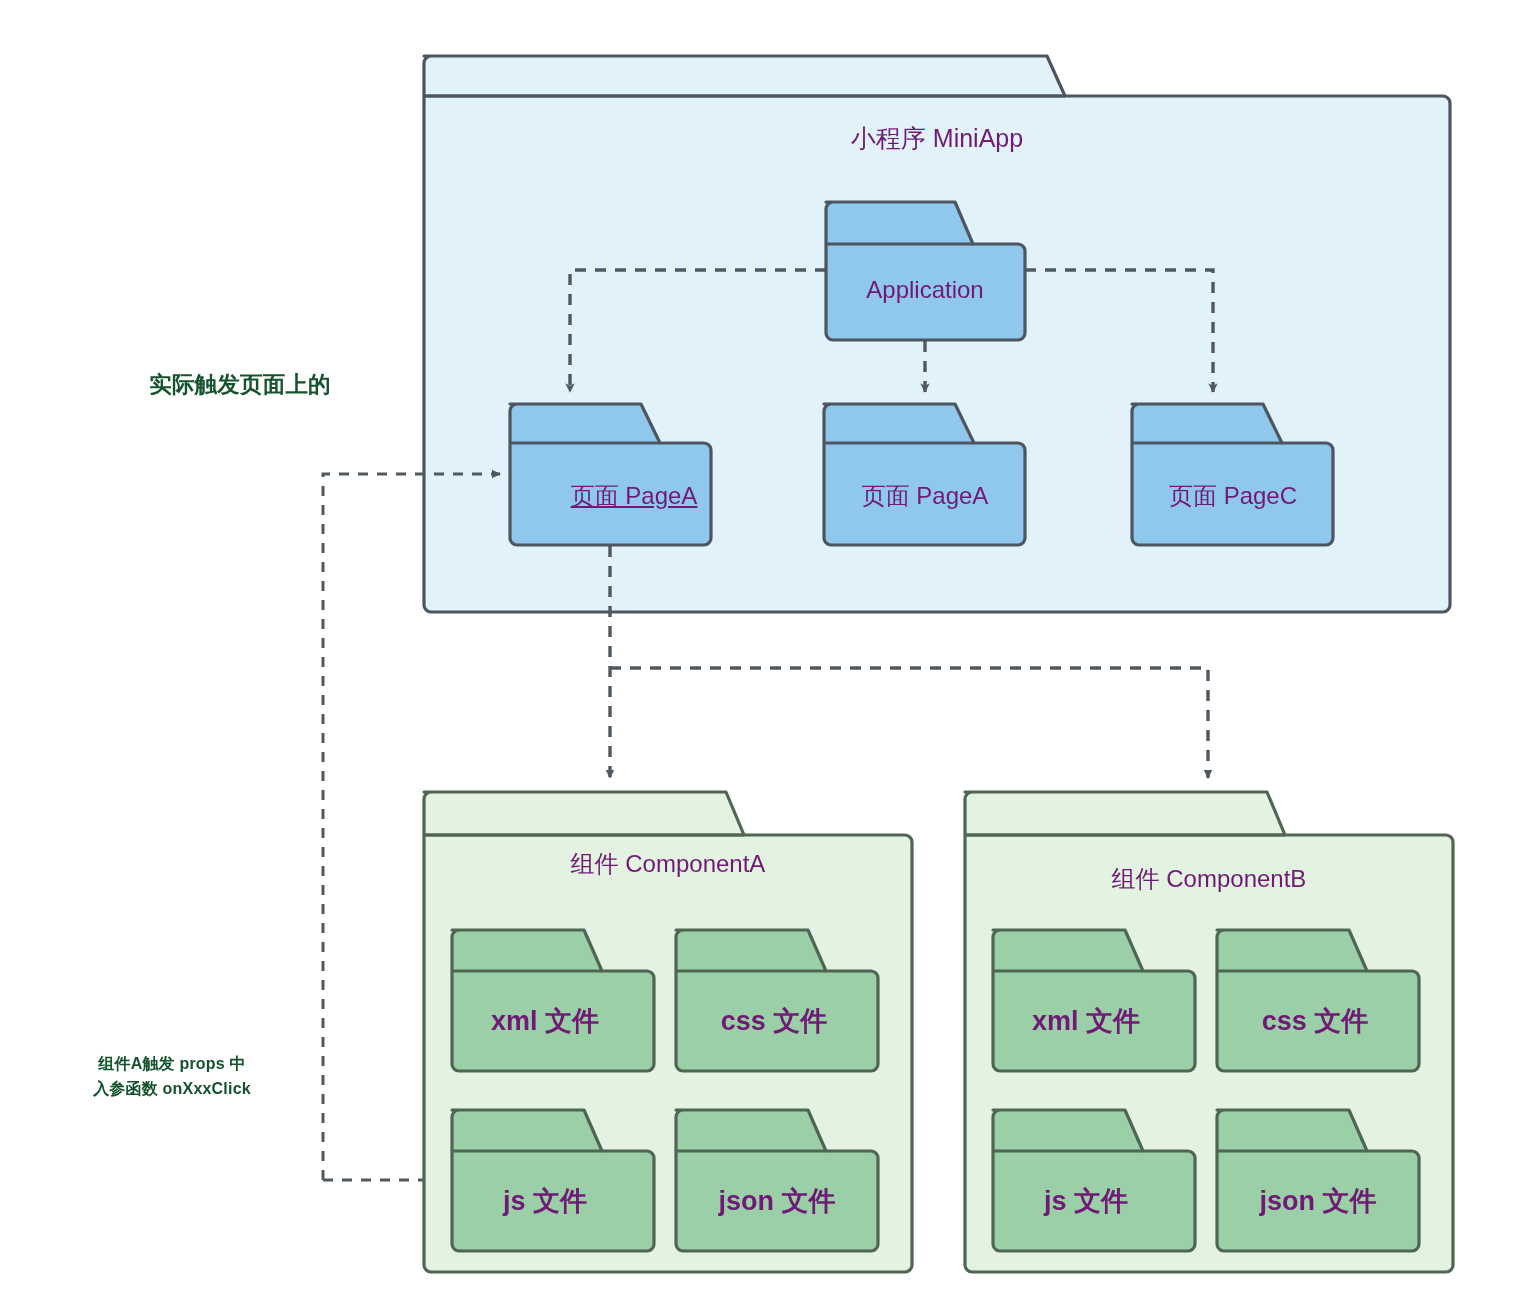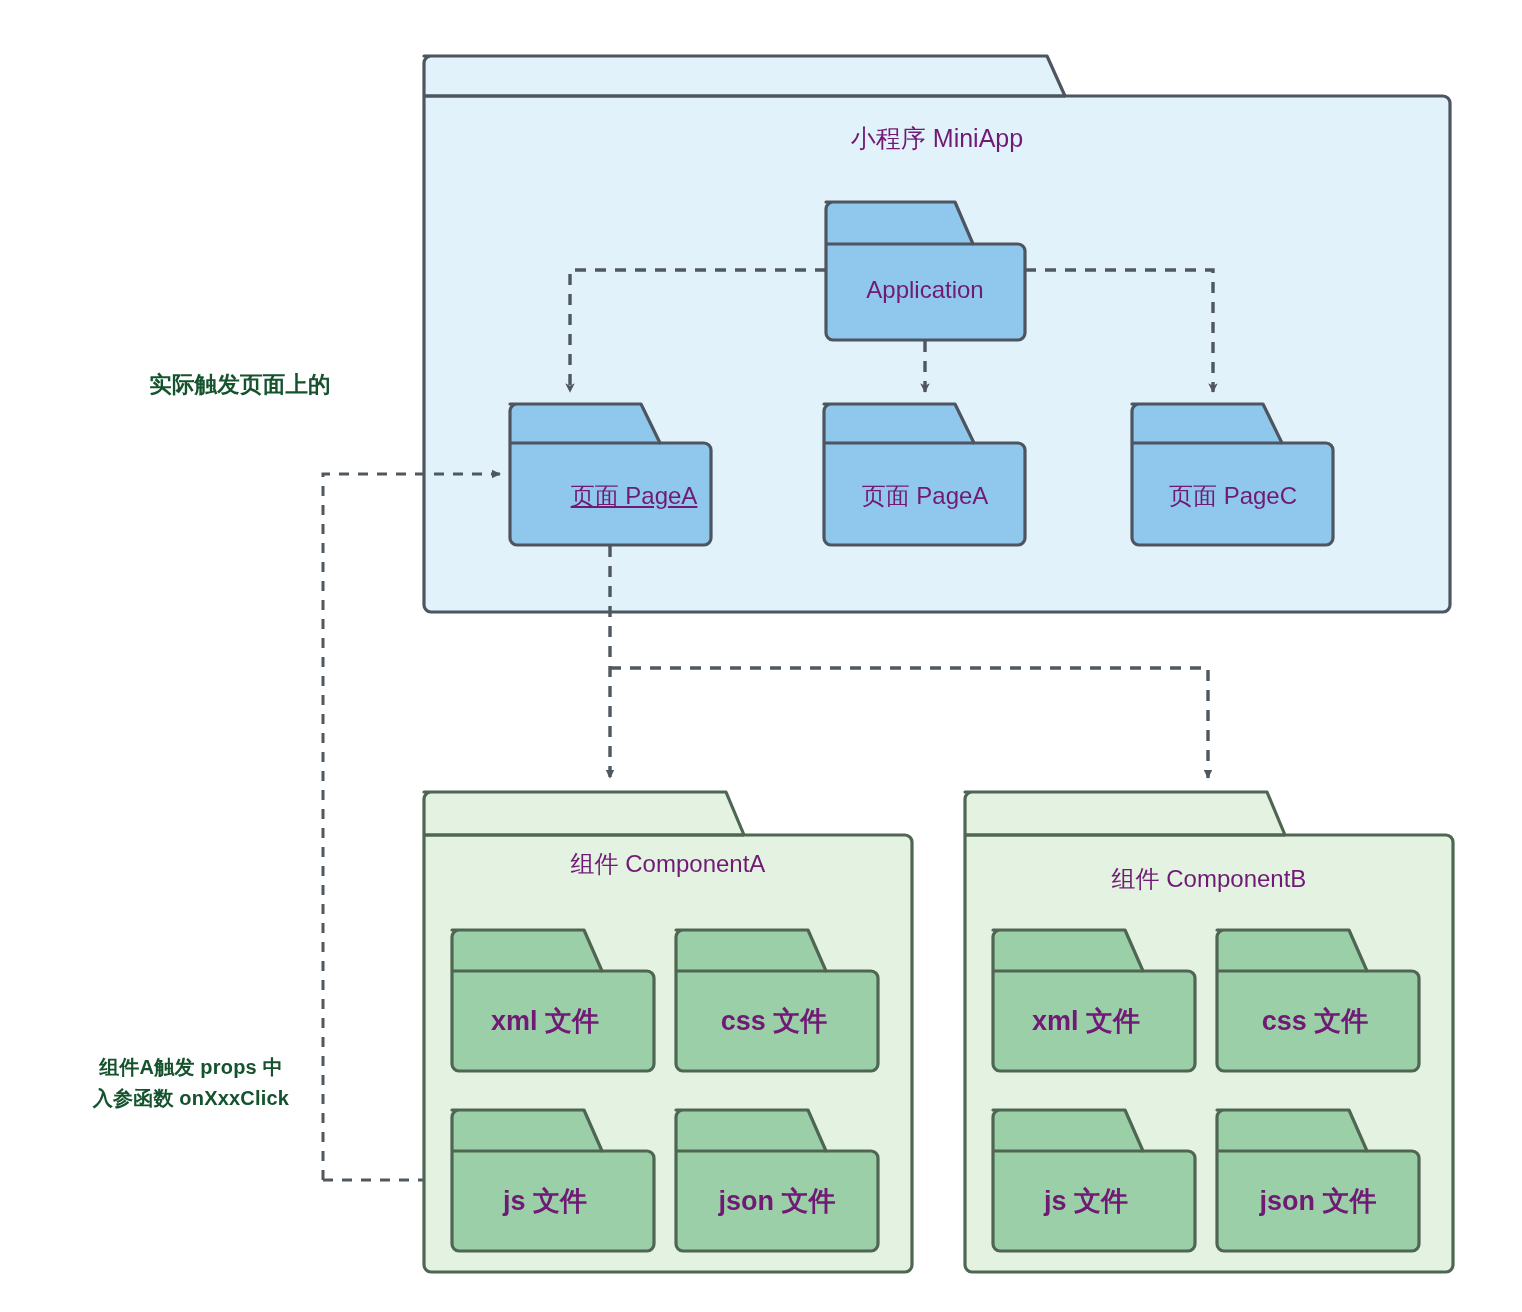--- a/index.html
+++ b/index.html
@@ -3,21 +3,21 @@
 <meta charset="utf-8">
 <style>
   html,body{margin:0;padding:0;background:#ffffff;}
   body{width:1522px;height:1312px;position:relative;overflow:hidden;
        font-family:"Liberation Sans","DejaVu Sans",sans-serif;}
   #stage{position:absolute;left:0;top:0;width:1522px;height:1312px;}
   svg#canvas{position:absolute;left:0;top:0;width:1522px;height:1312px;}
   .note{position:absolute;font-weight:bold;color:#14532d;text-align:center;
         line-height:1.55;letter-spacing:.2px;}
   .note-a{left:64px;top:368px;width:352px;font-size:22.5px;}
-  .note-b{left:33px;top:1052px;width:316px;font-size:20px;}
+  .note-b{left:14px;top:1052px;width:316px;font-size:16px;}
   .lbl{position:absolute;color:#701a75;white-space:nowrap;
        transform:translate(-50%,-50%);pointer-events:none;}
   .lbl-miniapp{font-size:25px;}
   .lbl-app{font-size:24px;}
   .lbl-page{font-size:24px;}
   .lbl-comp{font-size:24px;}
   .lbl-file{font-size:27px;font-weight:bold;}
 </style>
 </head>
 <body>

